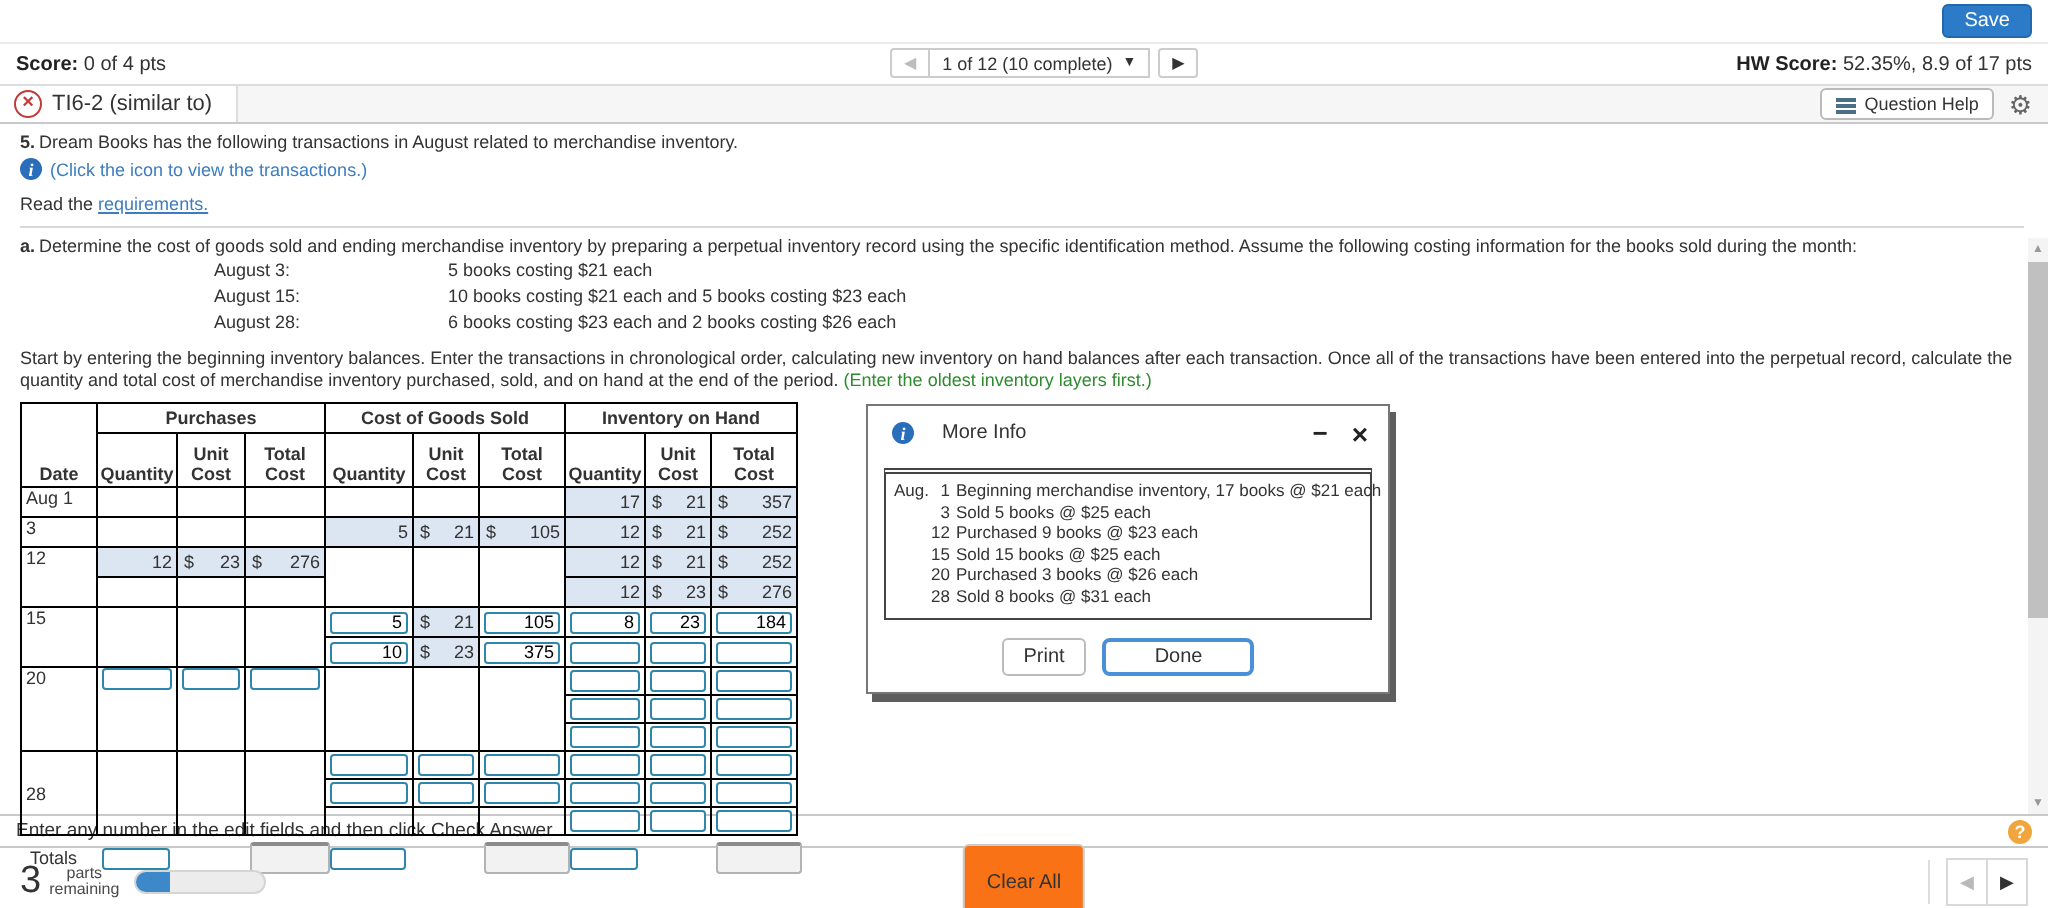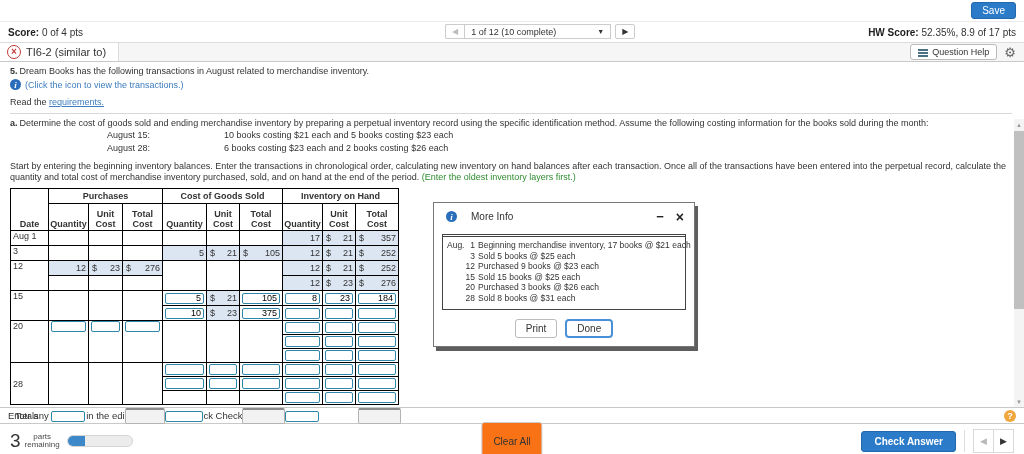--- a/index.html
+++ b/index.html
@@ -16,21 +16,21 @@
     border-radius:3px; font-size:10px; padding:2px 10px; height:17px; cursor:pointer;
     font-family:"Liberation Sans", sans-serif;
   }
   
   .scorebar { height:20px; border-bottom:1px solid #dcdcdc; display:flex; align-items:center; padding:0 8px; font-size:10px; position:relative; }
   .scorebar b { color:#222; }
   .nav-group { position:absolute; left:445px; top:2px; display:flex; align-items:stretch; height:15px; }
   .nav-btn { background:#fff; border:1px solid #ccc; font-size:8px; display:flex; align-items:center; padding:0 6px; cursor:pointer; color:#333; font-family:"Liberation Sans", sans-serif; }
   .nav-btn.disabled { color:#bdbdbd; }
   .nav-btn.left { border-radius:2px 0 0 2px; border-right:none; }
-  .nav-btn.mid { font-size:9px; border-radius:0;gap:36px; }
+  .nav-btn.mid { font-size:9px; border-radius:0; }
   .nav-btn.right { border-radius:2px; margin-left:4px; }
   .nav-btn .caret { font-size:7px; margin-left:5px; }
   .hwscore { margin-left:auto; font-size:10px; }
   
   .qbar { height:18px; background:#f6f6f6; border-bottom:1px solid #c9c9c9; display:flex; align-items:center; }
   .qtab { background:#fff; height:100%; display:flex; align-items:center; padding:0 12px 0 7px; border-right:1px solid #ddd; }
   .err-ic { width:12px; height:12px; border:1px solid #c23b3b; border-radius:50%; color:#c23b3b; font-weight:bold;
             font-size:10px; line-height:10px; display:inline-flex; align-items:center; justify-content:center; margin-right:5px; background:#fff; }
   .qtitle { font-size:11px; color:#333; }
   .qh-btn { margin-left:auto; background:#fff; border:1px solid #bbb; border-radius:3px; height:14px; display:flex; align-items:center; padding:0 7px; font-size:9px; color:#333; cursor:pointer; font-family:"Liberation Sans", sans-serif; }
@@ -89,21 +89,21 @@
   .dlg-head { display:flex; align-items:center; padding:8px 10px 6px 12px; cursor:move; }
   .dlg-title { font-size:10px; color:#333; margin-left:10px; }
   .dlg-min { margin-left:auto; font-size:13px; font-weight:bold; color:#222; cursor:pointer; line-height:8px; }
   .dlg-close { font-size:14px; font-weight:bold; color:#222; cursor:pointer; margin-left:12px; line-height:10px; }
   .dlg-box { margin:6px 8px 0 8px; border:1px solid #444; border-top:3px double #444; padding:3px 4px 6px 4px; }
   .dlg-row { display:flex; line-height:10.5px; white-space:nowrap; font-size:8.5px; }
   .dlg-row .m { width:18px; flex:0 0 auto; }
   .dlg-row .dd { width:10px; flex:0 0 auto; text-align:right; margin-right:3px; }
   .dlg-btns { display:flex; justify-content:center; gap:8px; margin-top:9px; }
   .btn-print { background:#fff; border:1px solid #bbb; border-radius:3px; font-size:10px; padding:3px 10px; color:#333; cursor:pointer; font-family:"Liberation Sans", sans-serif; }
-  .btn-done { background:#fff; border:2px solid #4a90d9; border-radius:4px; font-size:10px; padding:2px 10px; color:#333; cursor:pointer; font-family:"Liberation Sans", sans-serif; }
+  .btn-done { background:#fff; border:2px solid #4a90d9; border-radius:4px; font-size:10px; padding:2px 24px; color:#333; cursor:pointer; font-family:"Liberation Sans", sans-serif; }
   
   .sb-track { position:absolute; right:0; top:53px; width:10px; height:288px; background:#f4f4f4; }
   .sb-up, .sb-dn { position:absolute; left:0; width:10px; height:11px; color:#999; font-size:6px; display:flex; align-items:center; justify-content:center; cursor:pointer; background:#f4f4f4; }
   .sb-up { top:0; }
   .sb-dn { bottom:0; }
   .sb-thumb { position:absolute; top:12px; left:0; width:10px; height:178px; background:#c0c0c0; cursor:grab; }
   
   .instr-row { height:15px; border-top:1px solid #c9c9c9; border-bottom:1px solid #c9c9c9; display:flex; align-items:center; padding:0 8px; font-size:9.5px; }
   .help-ic { margin-left:auto; width:12px; height:12px; border-radius:50%; background:#f0a63c; color:#fff; font-weight:bold; font-size:9px; display:inline-flex; align-items:center; justify-content:center; cursor:pointer; }
   .footer { height:34px; display:flex; align-items:center; padding:0 10px; position:relative; }
@@ -167,20 +167,24 @@
   </div>
 
   <div class="line read-row">
     <span>Read the</span>
     <span class="link">requirements.</span>
   </div>
 
   <div class="line parta">
     <div class="parta-text">
       <b>a.</b><span>Determine the cost of goods sold and ending merchandise inventory by preparing a perpetual inventory record using the specific identification method. Assume the following costing information for the books sold during the month:</span>
+    </div>
+    <div class="cost-row">
+      <span class="cost-date">August 3:</span>
+      <span>5 books costing $21 each</span>
     </div>
     <div class="cost-row">
       <span class="cost-date">August 15:</span>
       <span>10 books costing $21 each and 5 books costing $23 each</span>
     </div>
     <div class="cost-row">
       <span class="cost-date">August 28:</span>
       <span>6 books costing $23 each and 2 books costing $26 each</span>
     </div>
     <div class="instructions">
@@ -418,21 +422,20 @@
 <div class="footer">
   <span class="parts-num">3</span>
   <span class="parts-words">
     <span>parts</span><br><span>remaining</span>
   </span>
   <div class="pbar">
       <div class="pfill"></div>
     </div>
   <button class="btn-clear">Clear All</button>
   <div class="f-right">
-    <button class="btn-check">Check Answer</button>
     <div class="vsep"></div>
     <div class="arr-btn prev">
         <span>◀</span>
       </div>
     <div class="arr-btn next">
         <span>▶</span>
       </div>
   </div>
 </div>
 

